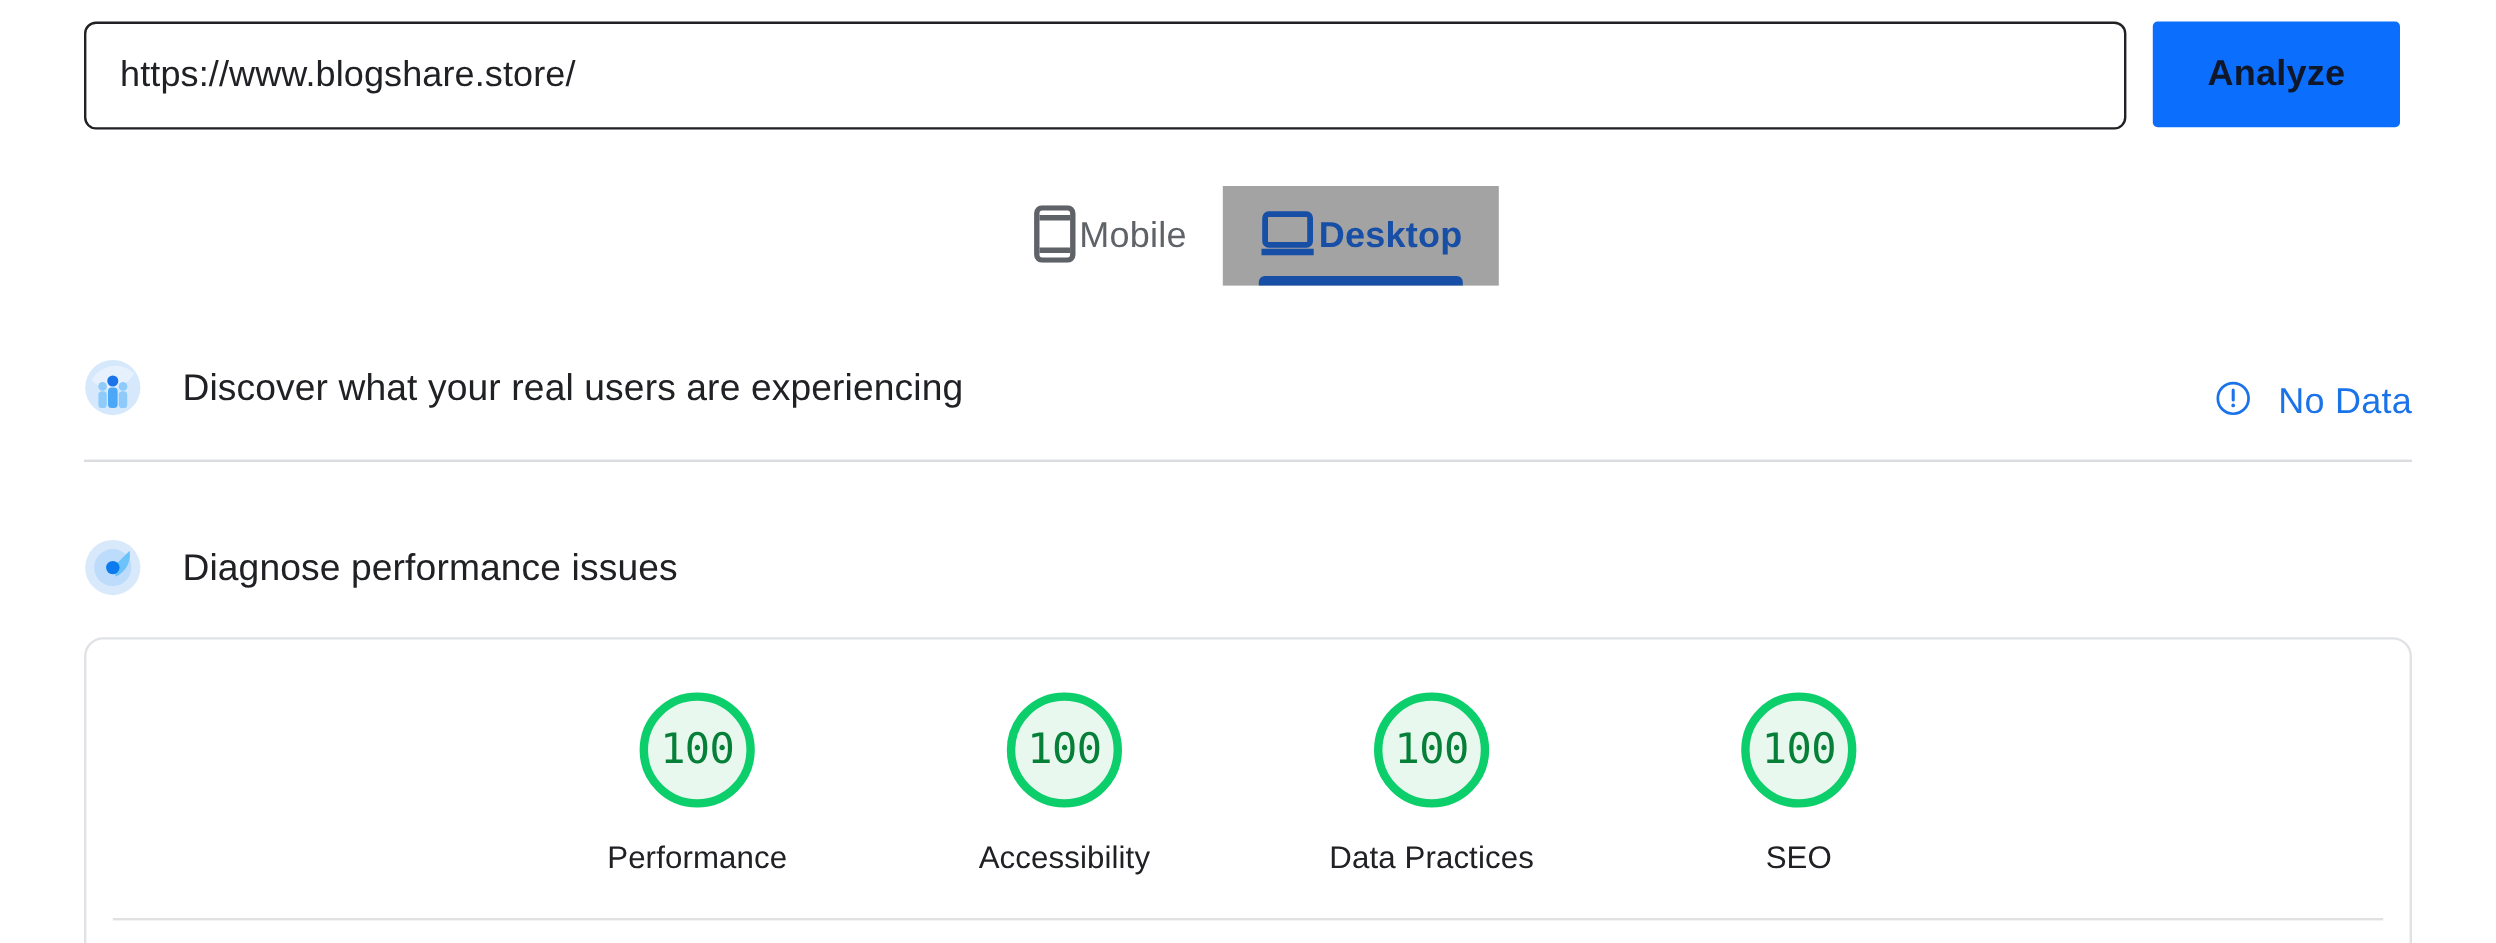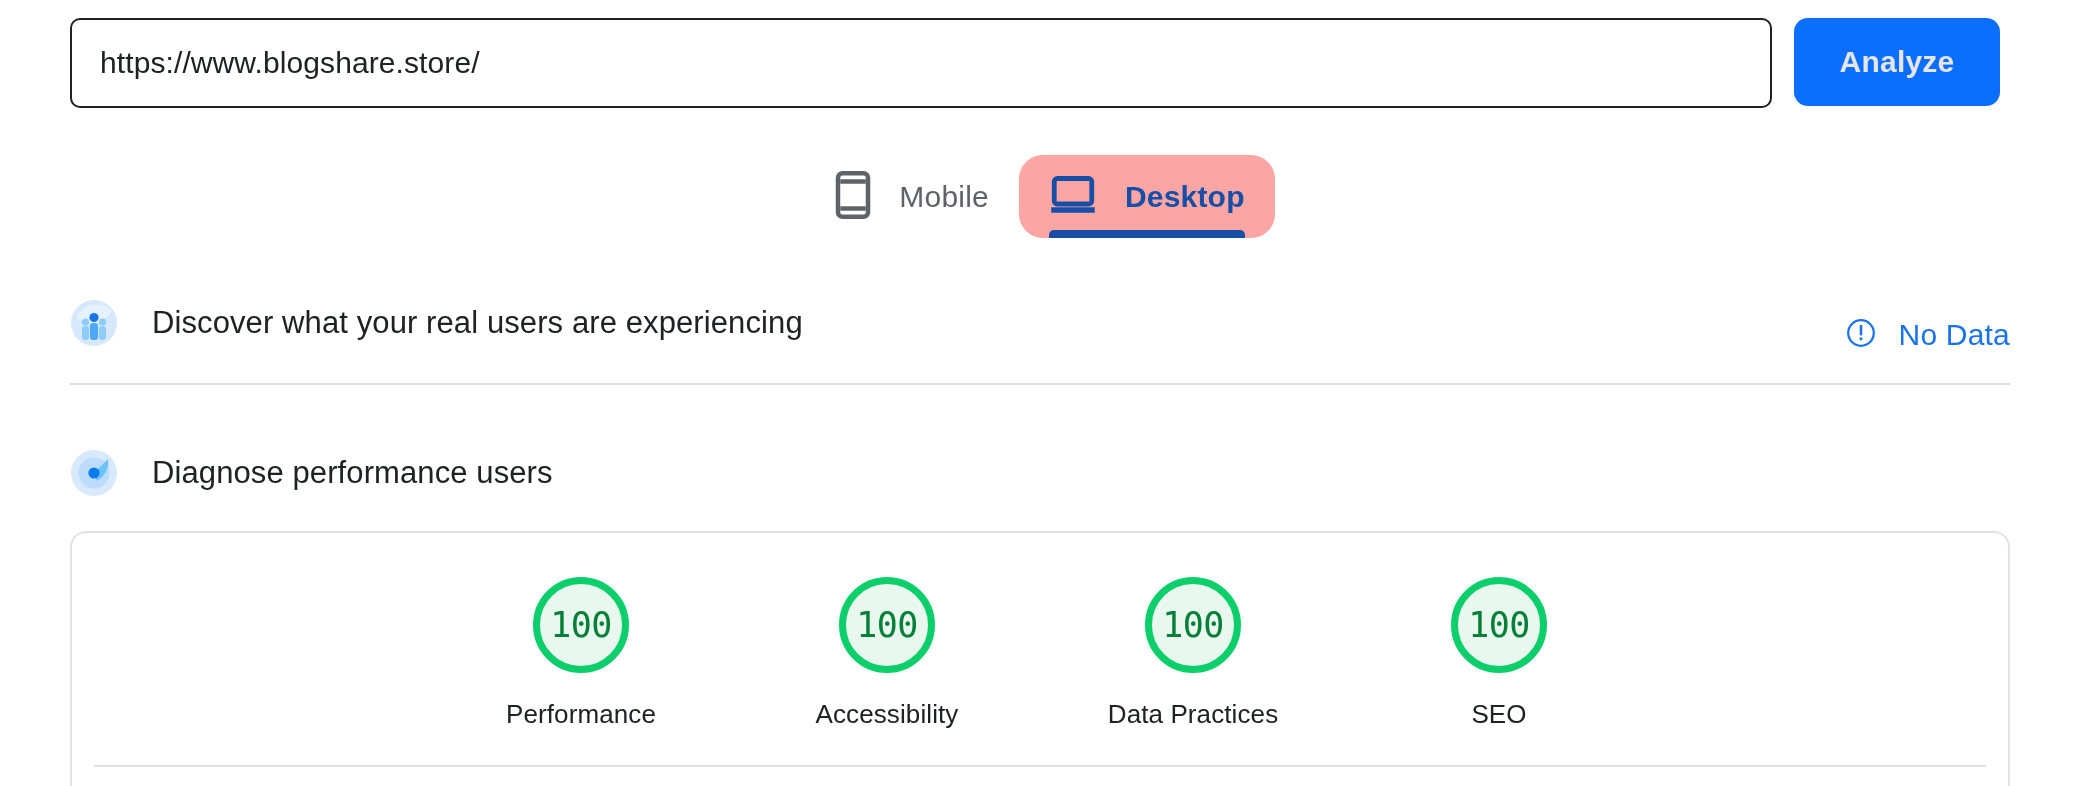--- a/index.html
+++ b/index.html
@@ -51,22 +51,22 @@
     font-size: 30px;
     color: #202124;
     letter-spacing: 0.1px;
   }
 
   .analyze-btn {
     width: 206px;
     height: 88px;
     background: #0b6efd;
     border: none;
-    border-radius: 14px;
-    color: #e5e5e5;
+    border-radius: 4px;
+    color: #0f172a;
     font-family: "Liberation Sans", "DejaVu Sans", sans-serif;
     font-size: 30px;
     font-weight: bold;
     letter-spacing: 0.2px;
     cursor: pointer;
     display: flex;
     align-items: center;
     justify-content: center;
   }
 
@@ -79,39 +79,38 @@
     height: 83px;
     display: flex;
     justify-content: center;
     align-items: stretch;
   }
 
   .tab {
     display: flex;
     align-items: center;
     justify-content: center;
-    gap: 28px;
+    gap: 2px;
     padding: 0 30px;
     height: 83px;
     cursor: pointer;
     position: relative;
     background: transparent;
     border: none;
     font-family: "Liberation Sans", "DejaVu Sans", sans-serif;
   }
 
   .tab .tab-label {
     font-size: 30px;
     color: #5f6368;
     letter-spacing: 0.2px;
   }
 
   .tab.active {
-    background: #fca5a5;
-    border-radius: 24px;
+    background: #a3a3a3;
   }
   .tab.active .tab-label {
     color: #174ea6;
     font-weight: bold;
   }
 
   .tab-indicator {
     position: absolute;
     left: 30px;
     right: 30px;
@@ -306,21 +305,21 @@
 
   <div class="section-row" id="diagnose-row">
     <span class="section-icon">
       <svg width="48" height="48" viewBox="0 0 48 48" aria-hidden="true">
         <circle cx="24" cy="24" r="23" fill="#d8e9fc"></circle>
         <circle cx="24" cy="24" r="15.5" fill="#bddcfb"></circle>
         <path d="M24 24 L38 10 A19.8 19.8 0 0 1 26.5 31.5 Z" fill="#6cc2fb"></path>
         <circle cx="24" cy="24" r="5.6" fill="#0b7bef"></circle>
       </svg>
     </span>
-    <span class="section-title">Diagnose performance users</span>
+    <span class="section-title">Diagnose performance issues</span>
   </div>
 
   <div class="scores-card">
     <div class="scores-strip">
 
       <div class="score-item">
         <div class="gauge">
           <span class="gauge-value">100</span>
         </div>
         <span class="score-label">Performance</span>

